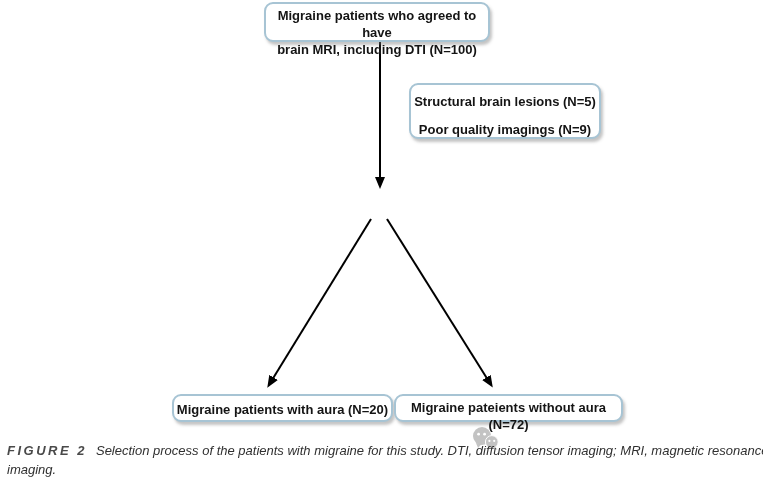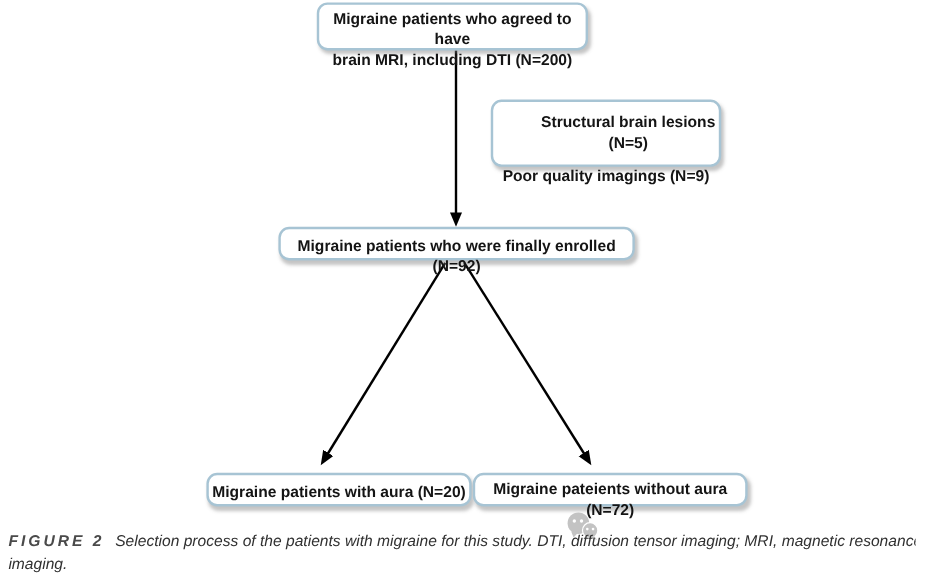--- a/index.html
+++ b/index.html
@@ -19,21 +19,21 @@
     border-radius:9px;
     box-shadow:2px 3px 3px rgba(125,125,125,0.45);
     color:#141414;
     font-weight:bold;
     font-size:13px;
     line-height:17px;
     text-align:center;
   }
   .node-agreed{left:264px;top:2px;width:226px;height:40px;padding-top:3px;}
   .node-excluded{left:409px;top:83px;width:192px;height:56px;padding-top:8px;}
-  .node-excluded .exline{margin-bottom:11px;padding-left:37px;}
+  .node-excluded .exline{margin-bottom:11px;}
   .node-enrolled{left:232px;top:189px;width:297px;height:28px;padding-top:5px;}
   .node-aura{left:148px;top:394px;width:221px;height:28px;padding-top:5px;margin-left:24px;}
   .node-noaura{left:394px;top:394px;width:229px;height:28px;padding-top:3px;}
   .caption{
     position:absolute;left:7px;top:441px;width:762px;
     font-size:13px;line-height:19px;color:#303030;font-style:italic;
   }
   .caption .figlabel{
     color:#4a4a4a;font-weight:bold;letter-spacing:2.5px;margin-right:9px;
   }
@@ -55,29 +55,28 @@
         <path d="M0,0 L12,5 L0,10 Z" fill="#000000"></path>
       </marker>
     </defs>
     <line x1="380" y1="42" x2="380" y2="180" stroke="#000000" stroke-width="2" marker-end="url(#ah)"></line>
     <line x1="371" y1="219" x2="272" y2="380" stroke="#000000" stroke-width="2" marker-end="url(#ah)"></line>
     <line x1="387" y1="219" x2="488" y2="380" stroke="#000000" stroke-width="2" marker-end="url(#ah)"></line>
   </svg>
 
   <div class="node node-agreed">
     <div>Migraine patients who agreed to have</div>
-    <div>brain MRI, including DTI (N=200)</div>
+    <div>brain MRI, including DTI (N=100)</div>
   </div>
 
   <div class="node node-excluded">
     <div class="exline">Structural brain lesions (N=5)</div>
     <div>Poor quality imagings (N=9)</div>
   </div>
 
-  <div class="node node-enrolled">Migraine patients who were finally enrolled (N=92)</div>
 
   <div class="node node-aura">Migraine patients with aura (N=20)</div>
 
   <div class="node node-noaura">Migraine pateients without aura (N=72)</div>
 
   <div class="watermark">
     <svg width="27" height="25" viewBox="0 0 27 25">
       <circle cx="10" cy="10" r="9" fill="#c3c3c3"></circle>
       <polygon points="4,17 6,22 10,17.5" fill="#c3c3c3"></polygon>
       <circle cx="6.6" cy="8.2" r="1.4" fill="#ffffff"></circle>

